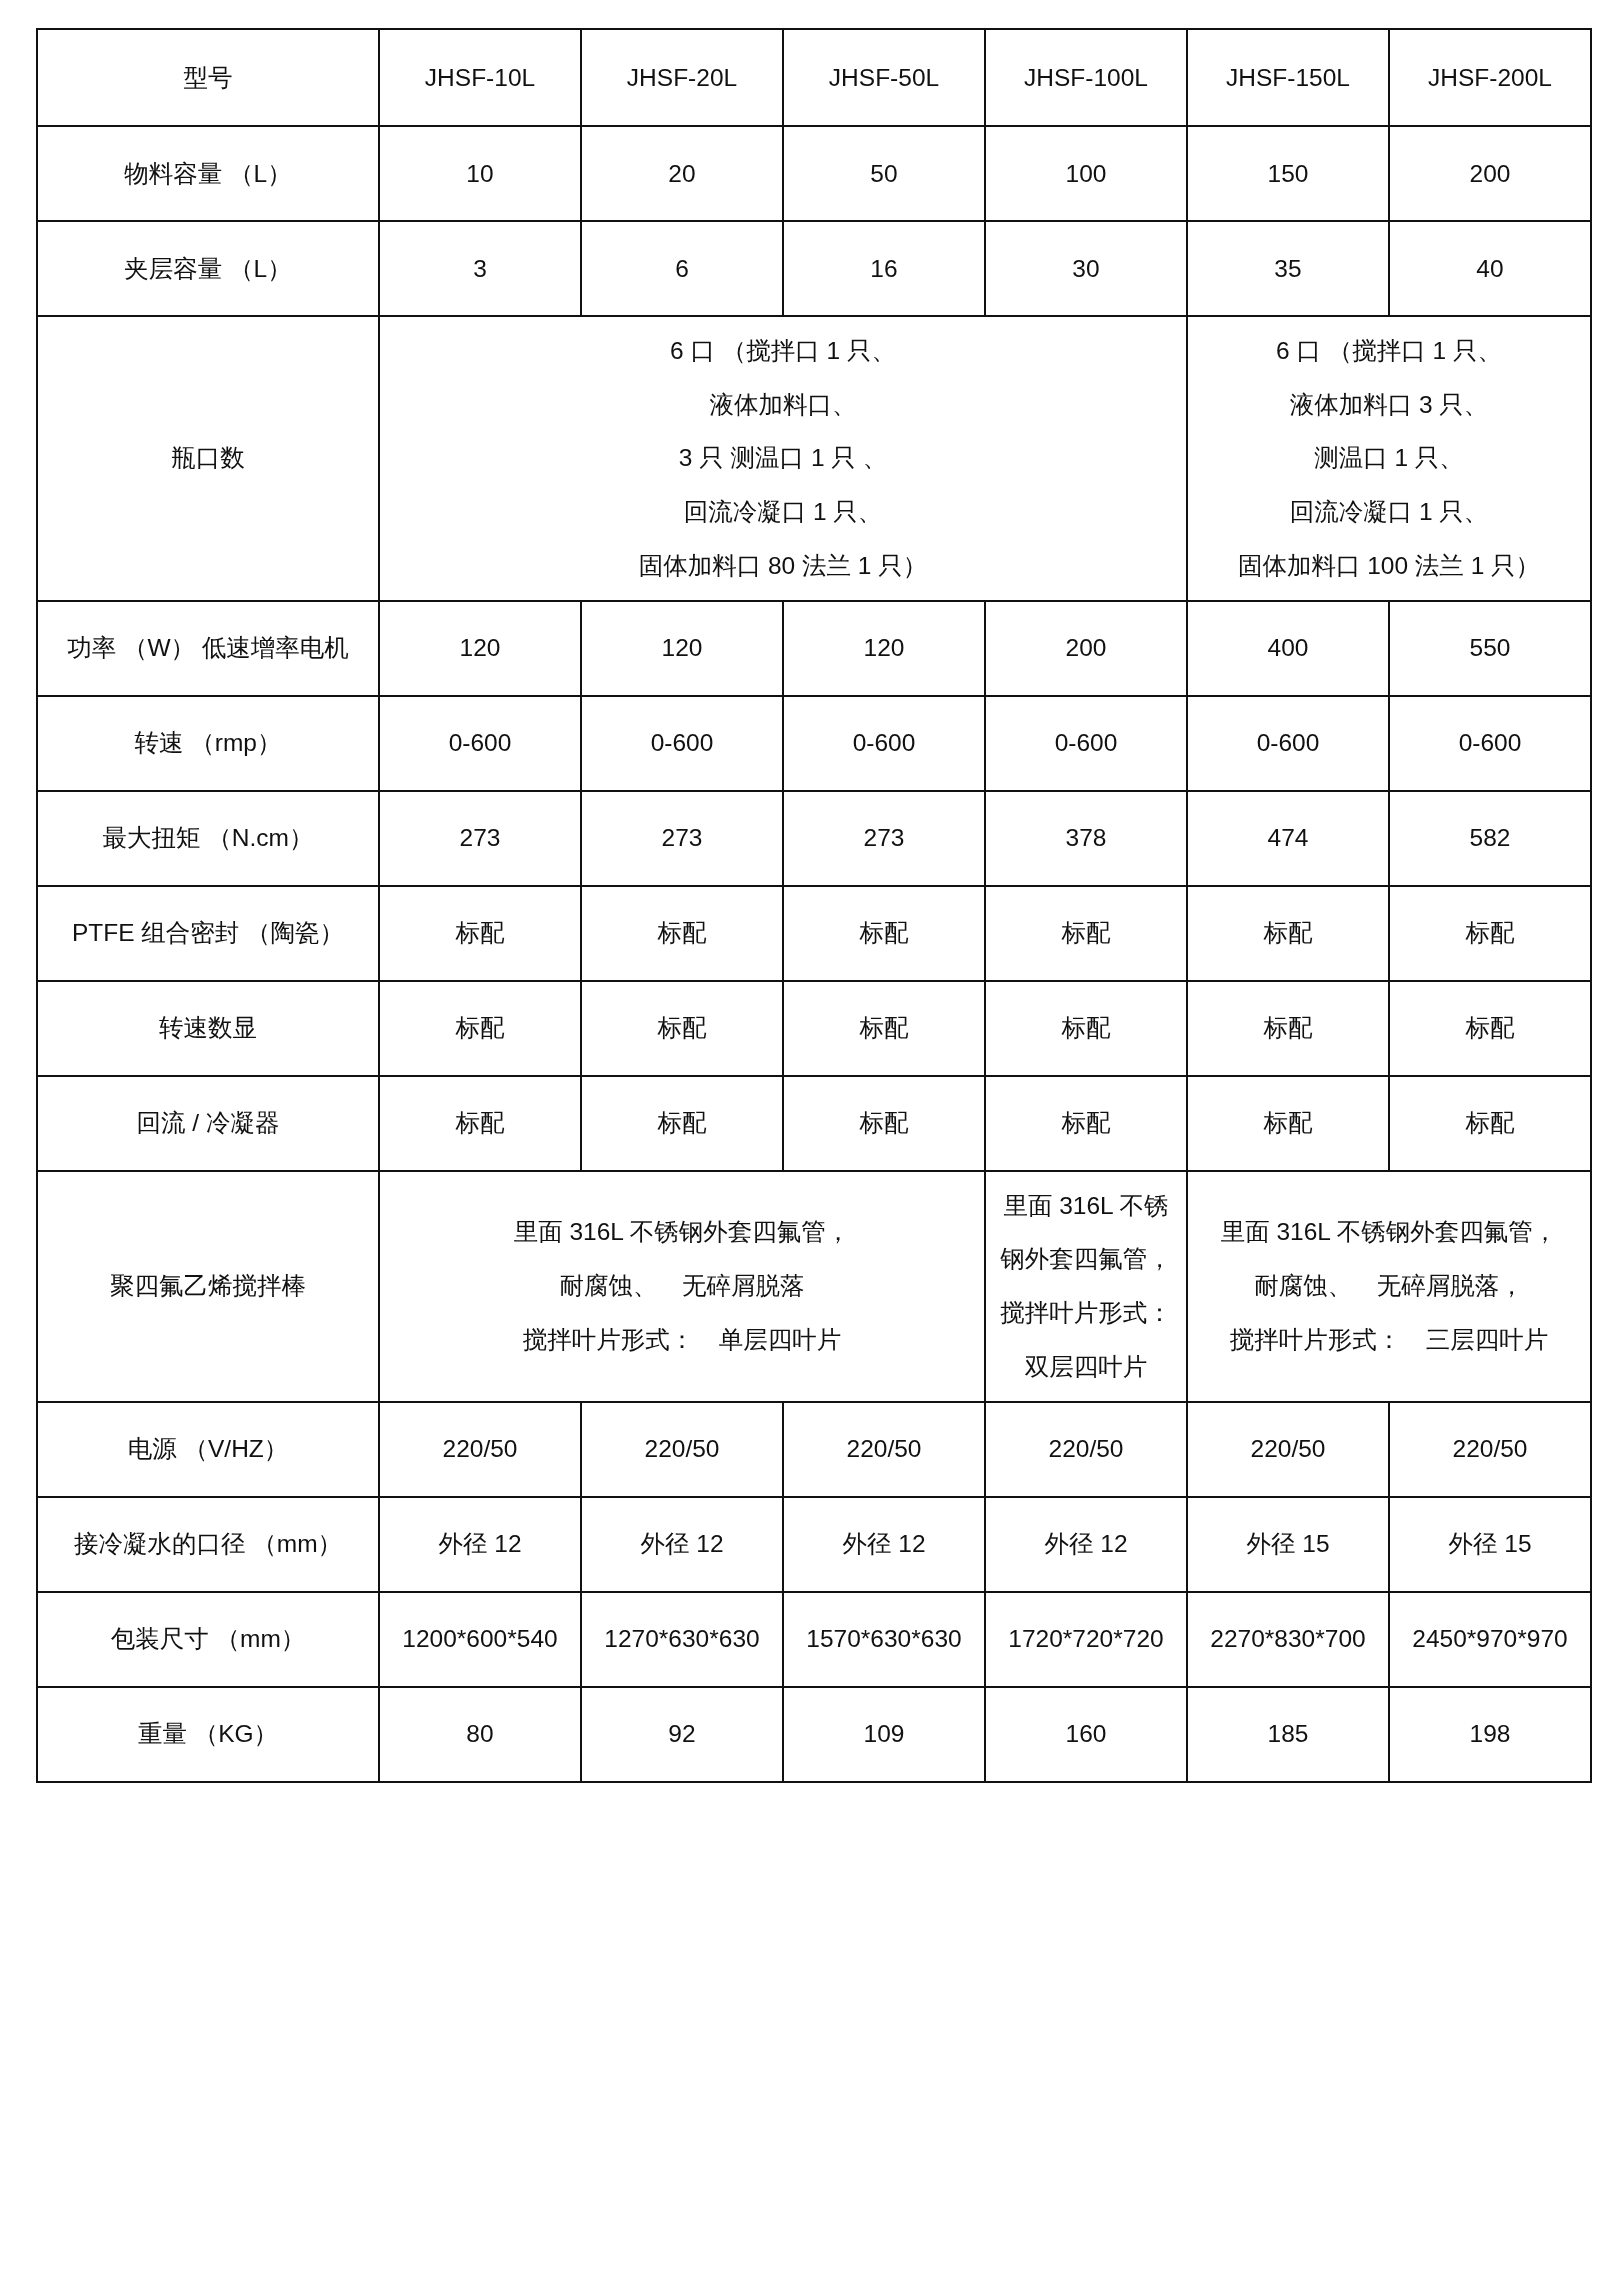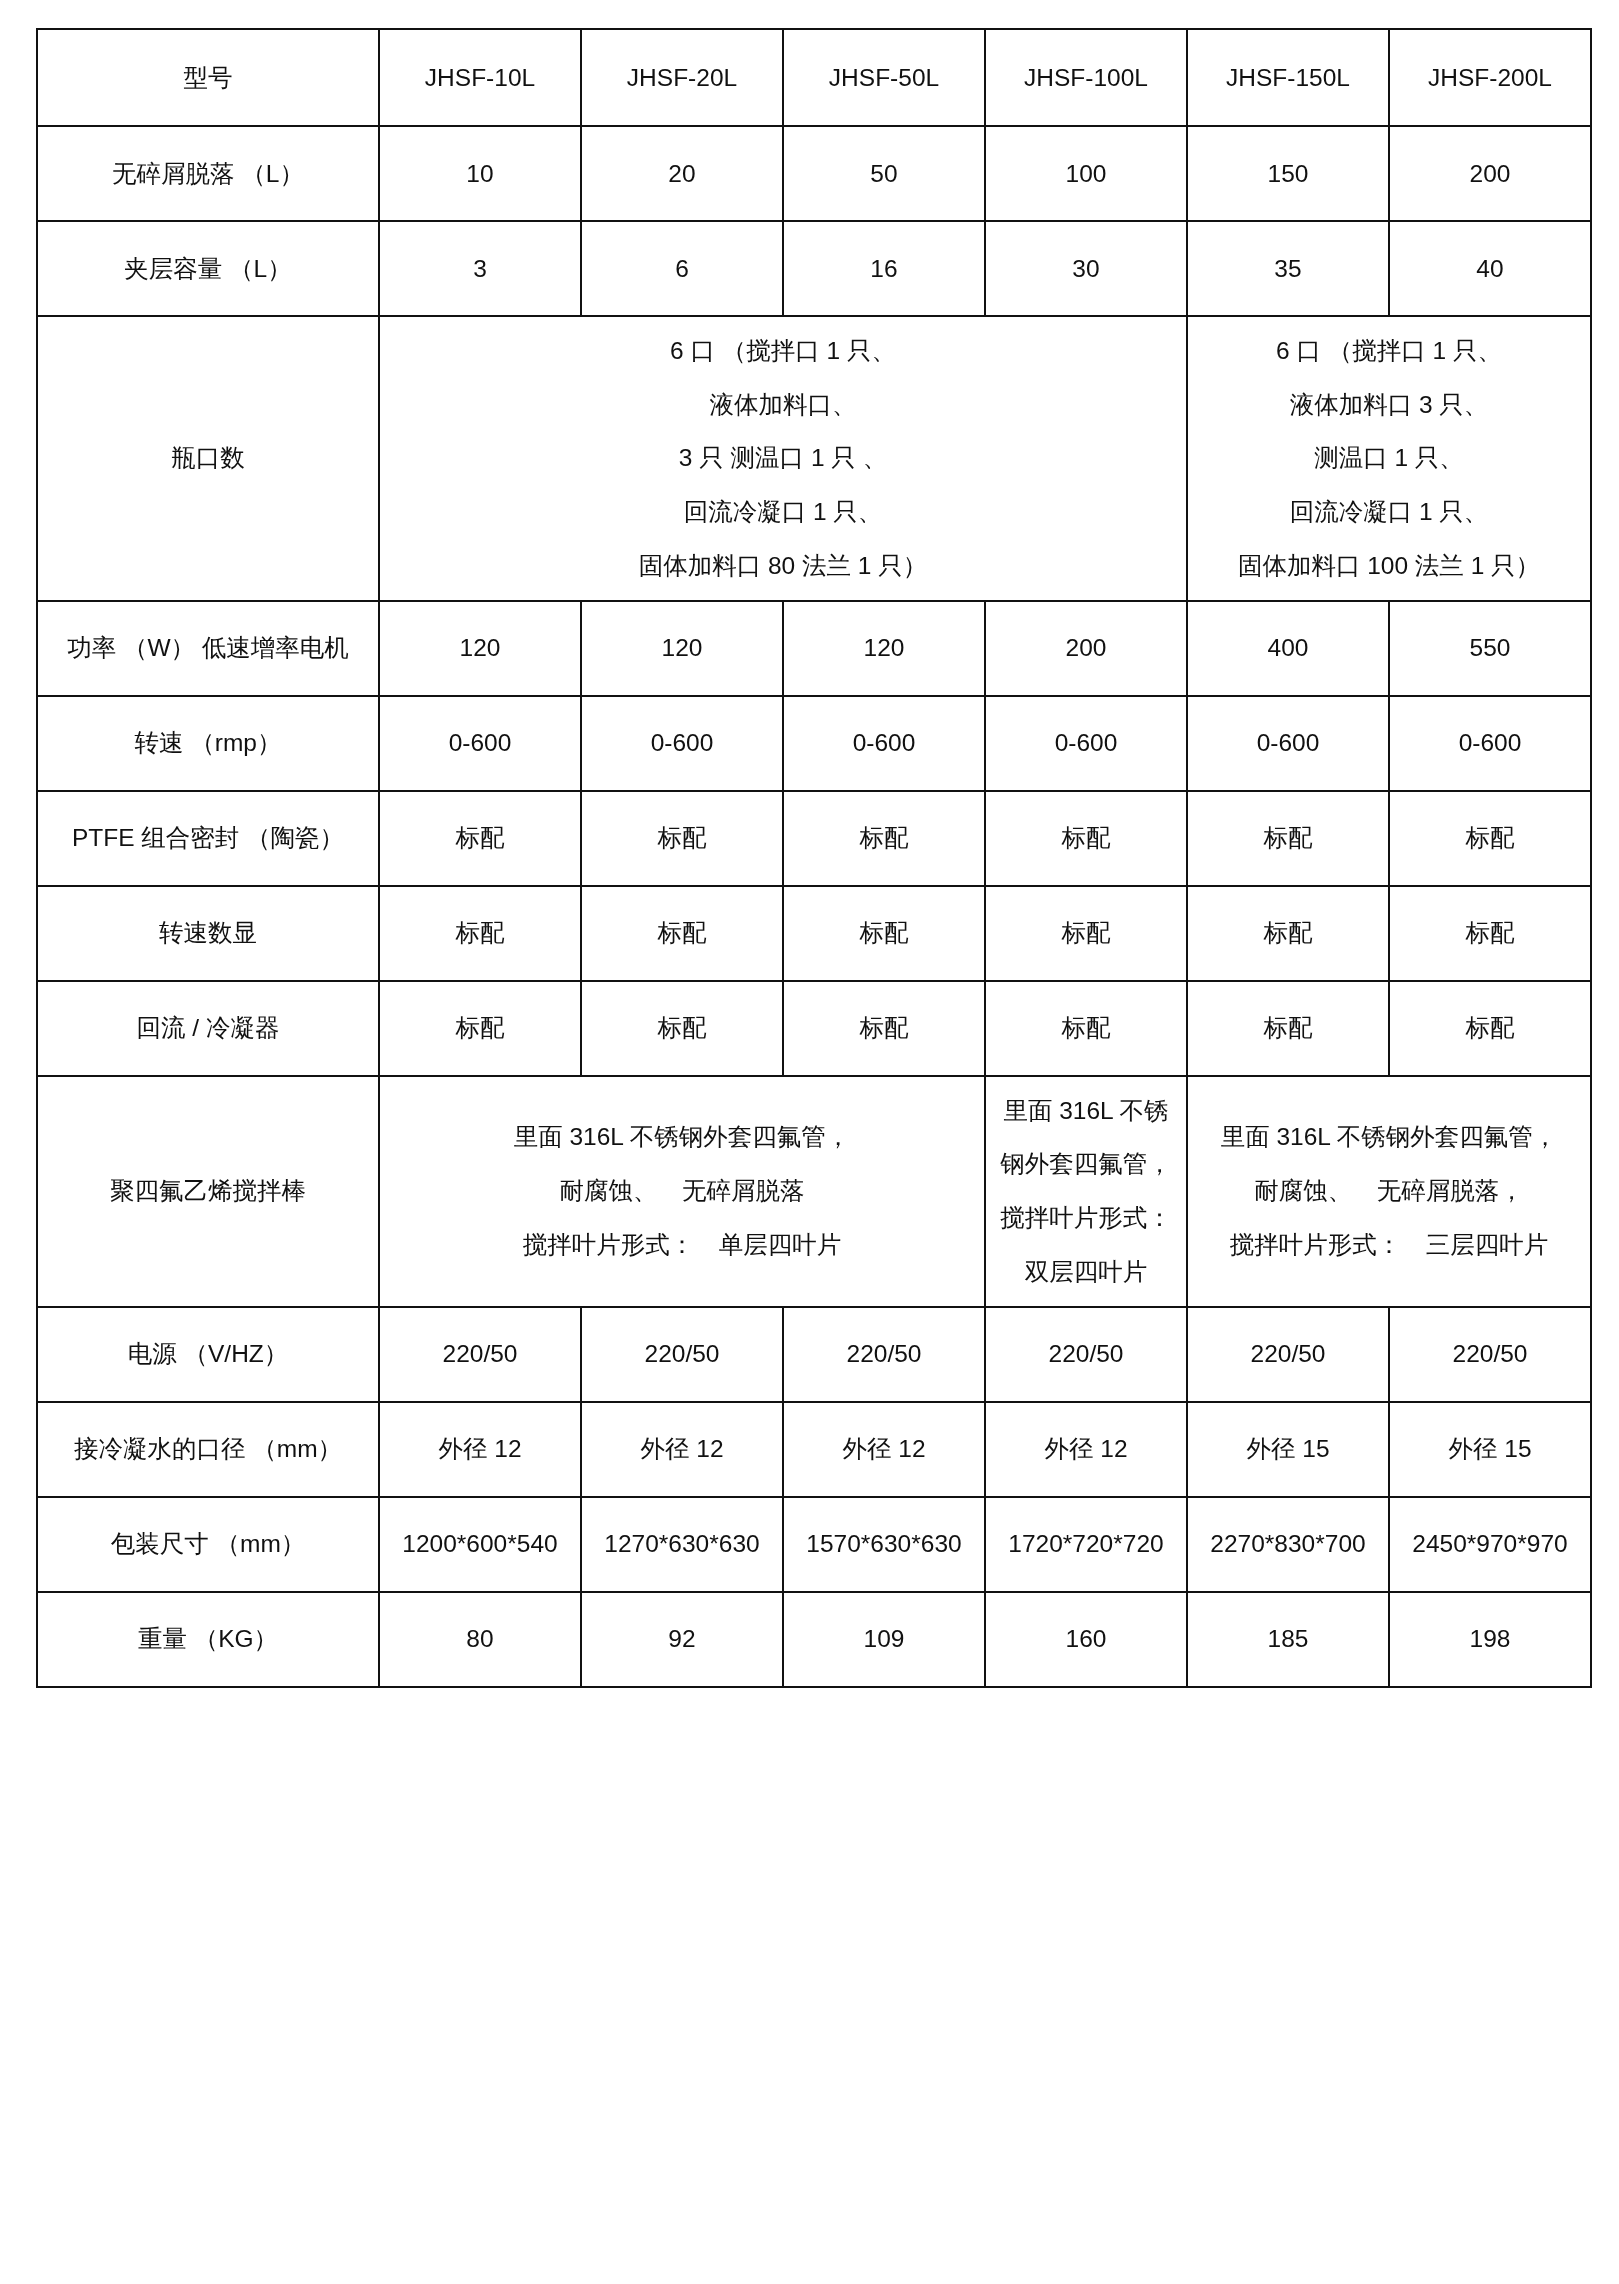--- a/index.html
+++ b/index.html
@@ -60,21 +60,21 @@
           <th>JHSF-10L</th>
           <th>JHSF-20L</th>
           <th>JHSF-50L</th>
           <th>JHSF-100L</th>
           <th>JHSF-150L</th>
           <th>JHSF-200L</th>
         </tr>
     </thead>
     <tbody id="spec-body">
         <tr>
-          <th>无碎屑脱落 （L）</th>
+          <th>物料容量 （L）</th>
           <td>10</td>
           <td>20</td>
           <td>50</td>
           <td>100</td>
           <td>150</td>
           <td>200</td>
         </tr>
         <tr>
           <th>夹层容量 （L）</th>
           <td>3</td>
@@ -109,20 +109,29 @@
         <tr>
           <th>转速 （rmp）</th>
           <td>0-600</td>
           <td>0-600</td>
           <td>0-600</td>
           <td>0-600</td>
           <td>0-600</td>
           <td>0-600</td>
         </tr>
         <tr>
+          <th>最大扭矩 （N.cm）</th>
+          <td>273</td>
+          <td>273</td>
+          <td>273</td>
+          <td>378</td>
+          <td>474</td>
+          <td>582</td>
+        </tr>
+        <tr>
           <th>PTFE 组合密封 （陶瓷）</th>
           <td>标配</td>
           <td>标配</td>
           <td>标配</td>
           <td>标配</td>
           <td>标配</td>
           <td>标配</td>
         </tr>
         <tr>
           <th>转速数显</th>

